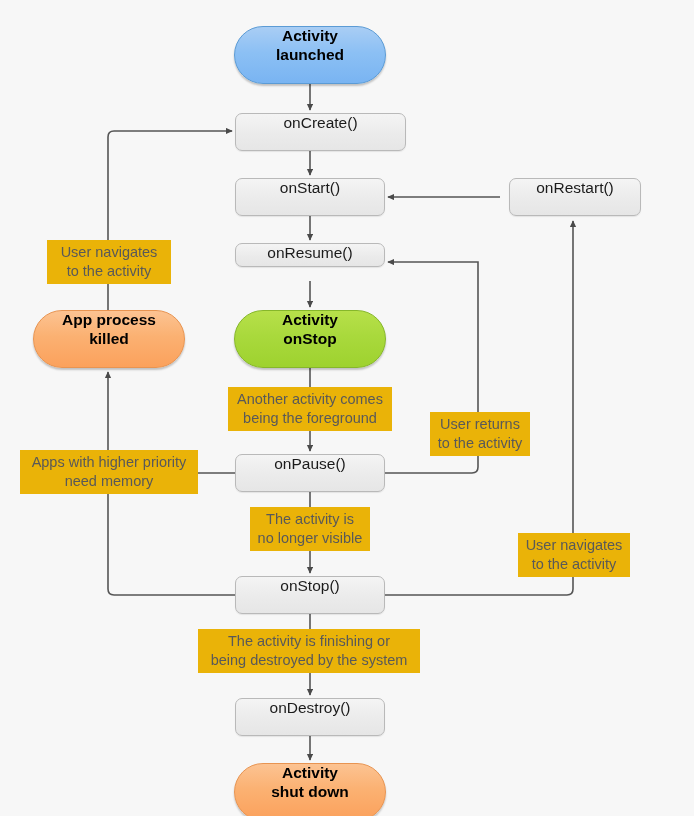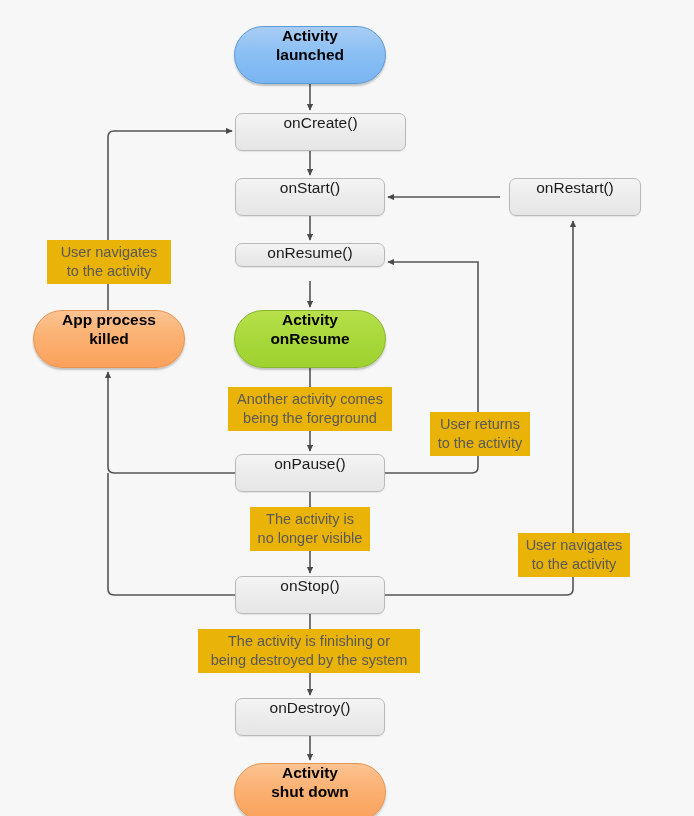--- a/index.html
+++ b/index.html
@@ -142,21 +142,21 @@
   <div class="node node-state state-orange" style="left:33px; top:310px; width:152px; height:58px;">
     <div>
       <div>App process</div>
       <div>killed</div>
     </div>
   </div>
 
   <div class="node node-state state-green" style="left:234px; top:310px; width:152px; height:58px;">
     <div>
       <div>Activity</div>
-      <div>onResume</div>
+      <div>onStop</div>
     </div>
   </div>
 
   <div class="node node-method" style="left:235px; top:454px; width:150px; height:38px;">
     <span>onPause()</span>
   </div>
 
   <div class="node node-method" style="left:235px; top:576px; width:150px; height:38px;">
     <span>onStop()</span>
   </div>
@@ -186,20 +186,26 @@
     </div>
   </div>
 
   <div class="edge-label" style="left:430px; top:412px; width:100px; height:44px;">
     <div>
       <div>User returns</div>
       <div>to the activity</div>
     </div>
   </div>
 
+  <div class="edge-label" style="left:20px; top:450px; width:178px; height:44px;">
+    <div>
+      <div>Apps with higher priority</div>
+      <div>need memory</div>
+    </div>
+  </div>
 
   <div class="edge-label" style="left:250px; top:507px; width:120px; height:44px;">
     <div>
       <div>The activity is</div>
       <div>no longer visible</div>
     </div>
   </div>
 
   <div class="edge-label" style="left:518px; top:533px; width:112px; height:44px;">
     <div>

